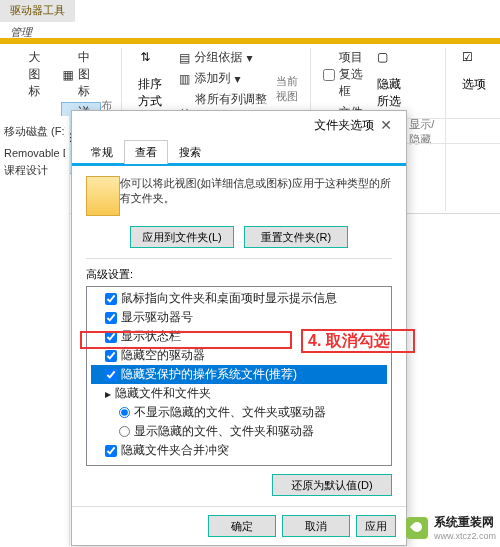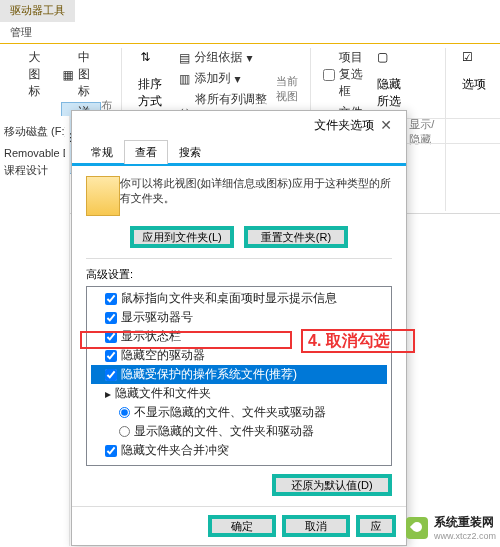--- a/index.html
+++ b/index.html
@@ -31,21 +31,21 @@
 .dlg-close { font-size: 14px; color: #555; padding: 2px 6px; }
 .dlg-tabs { display: flex; border-bottom: 3px solid #0ea5e9; padding: 0 8px; }
 .dlg-tab { padding: 4px 10px; font-size: 11px; border: 1px solid transparent; border-bottom: none; position: relative; top: 1px; }
 .dlg-tab.active { border-color: #ccc; background: #fff; }
 .dlg-body { flex: 1; padding: 10px 14px; overflow: hidden; display: flex; flex-direction: column; }
 
 .folder-views { display: flex; }
 .folder-ico { width: 40px; height: 40px; background: linear-gradient(#ffe8a6, #f7c851); border: 1px solid #d8a93a; }
 .folder-text { font-size: 11px; color: #333; line-height: 1.4; }
 .btn-row { display: flex; justify-content: center; gap: 10px; margin: 10px 0 6px; }
-.win-btn { min-width: 104px; height: 22px; border: 4px solid #14b8a6; background: #e1e1e1; font-size: 11px; padding: 0 8px; }
+.win-btn { min-width: 104px; height: 22px; border: 1px solid #14b8a6; background: #e1e1e1; font-size: 11px; padding: 0 8px; }
 
 hr.sep { border: none; border-top: 1px solid #ddd; margin: 4px 0 8px; }
 .adv-label { font-size: 11px; margin-bottom: 4px; }
 .adv-box { border: 1px solid #828790; height: 196px; overflow: hidden; padding: 2px 4px; position: relative; }
 .adv-item { display: flex; align-items: center; gap: 4px; padding: 1px 0 1px 14px; font-size: 11px; color: #222; white-space: nowrap; }
 .adv-item.indent { padding-left: 28px; }
 .adv-item.hl { background: #0078d7; color: #fff; }
 .radio { width: 11px; height: 11px; }
 .restore-row { display: flex; justify-content: flex-end; margin-top: 8px; }
 
@@ -60,21 +60,21 @@
 .wm-logo::after { content: ""; position: absolute; width: 10px; height: 10px; background: #fff; border-radius: 50% 50% 50% 0; top: 5px; left: 6px; transform: rotate(45deg); }
 .wm-sub { font-size: 9px; color: #999; display:block; font-weight:normal; }
 </style>
 </head>
 <body>
 
 <div class="ribbon-area">
   <div class="ribbon-tabs">
     <div class="ribbon-tab context">驱动器工具</div>
   </div>
-  <div class="ribbon-tabs" style="border-bottom:1px solid #eab308;">
+  <div class="ribbon-tabs" style="border-bottom:6px solid #eab308;font-style:italic;">
     <div class="ribbon-tab">管理</div>
   </div>
   <div class="ribbon-row">
 
     <div class="ribbon-group">
       <div class="ribbon-group-body" style="display:grid;grid-template-columns:auto auto;gap:1px 8px;">
         <div class="rb-item">
             <span class="icon-sq"></span>
             <span>大图标</span>
           </div>

